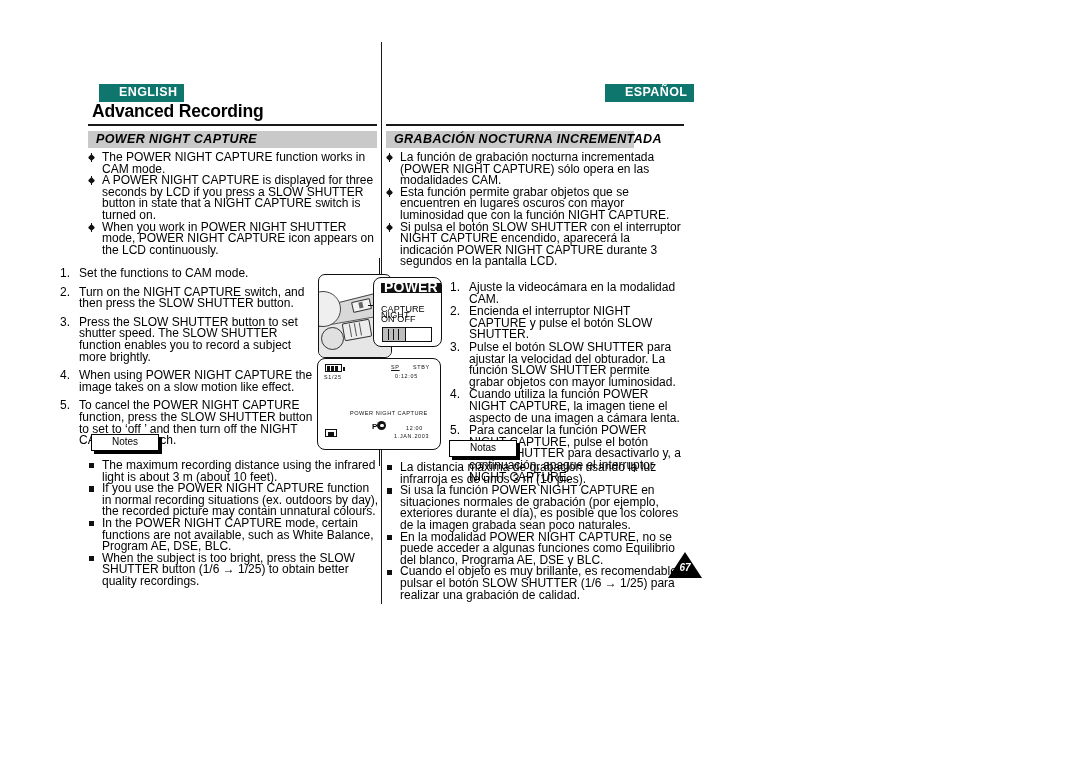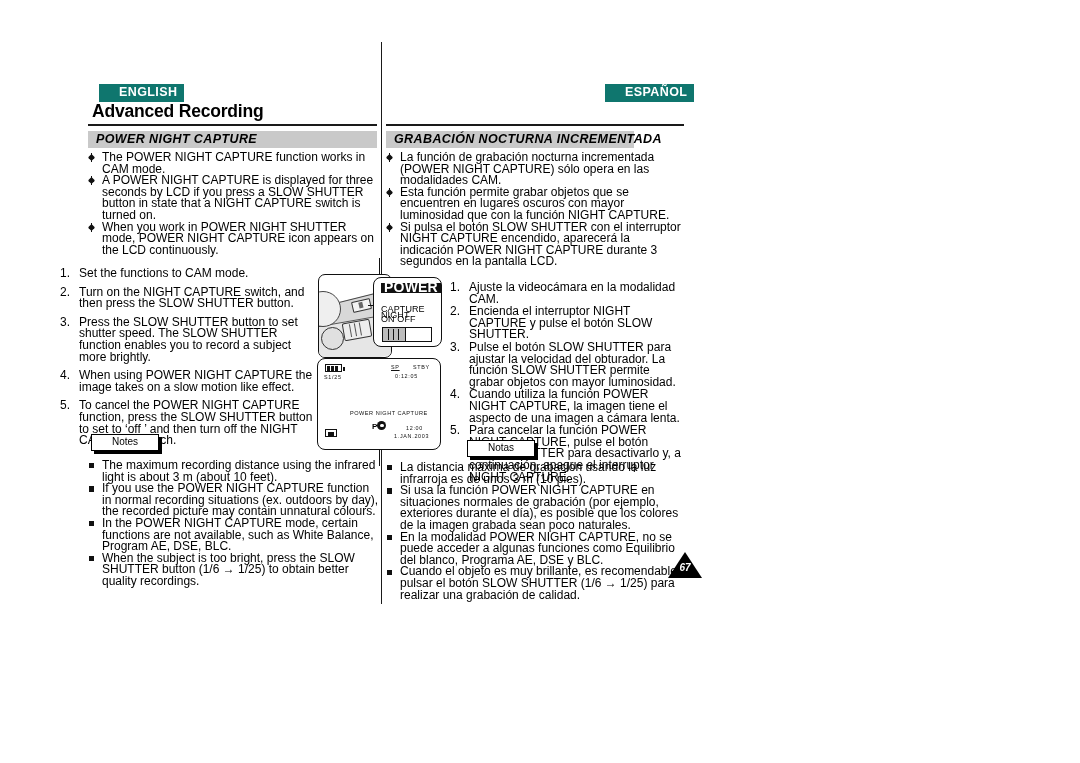--- a/index.html
+++ b/index.html
@@ -173,21 +173,21 @@
     height: 17px;
     box-sizing: border-box;
     border: 1.6px solid #000;
     background: #fff;
     font-size: 10px;
     line-height: 14px;
     text-align: center;
     box-shadow: 3px 3px 0 #000;
   }
   #notes-box-en { left: 91px; top: 434px; }
-  #notes-box-es { left: 467px; top: 440px; }
+  #notes-box-es { left: 449px; top: 440px; }
 
   
   .page-badge {
     position: absolute;
     left: 668px;
     top: 552px;
     width: 34px;
     height: 26px;
   }
   .page-badge .tri {

